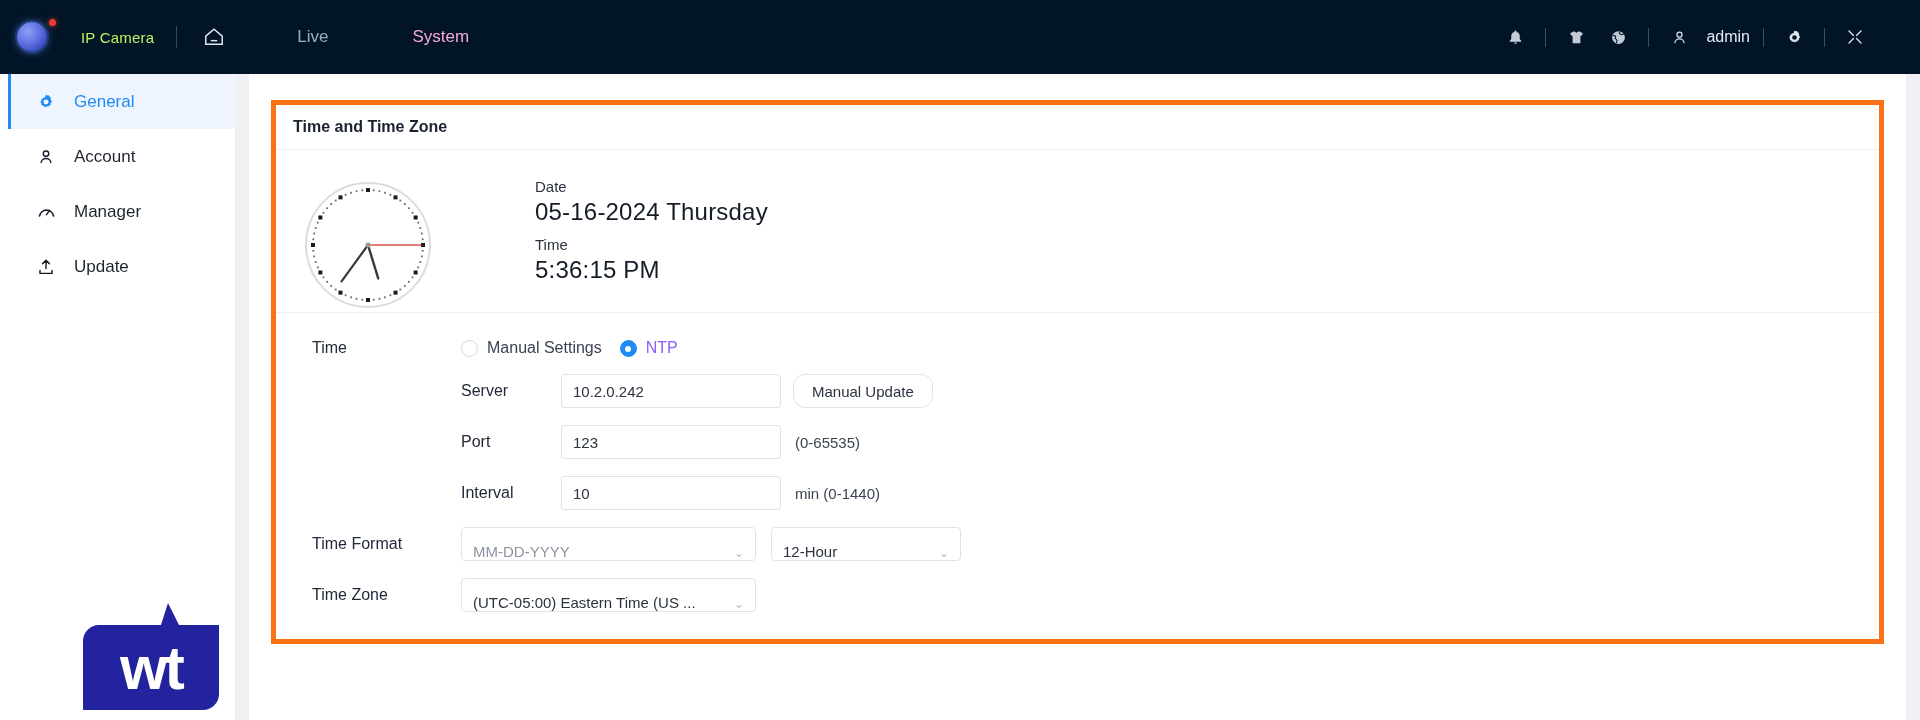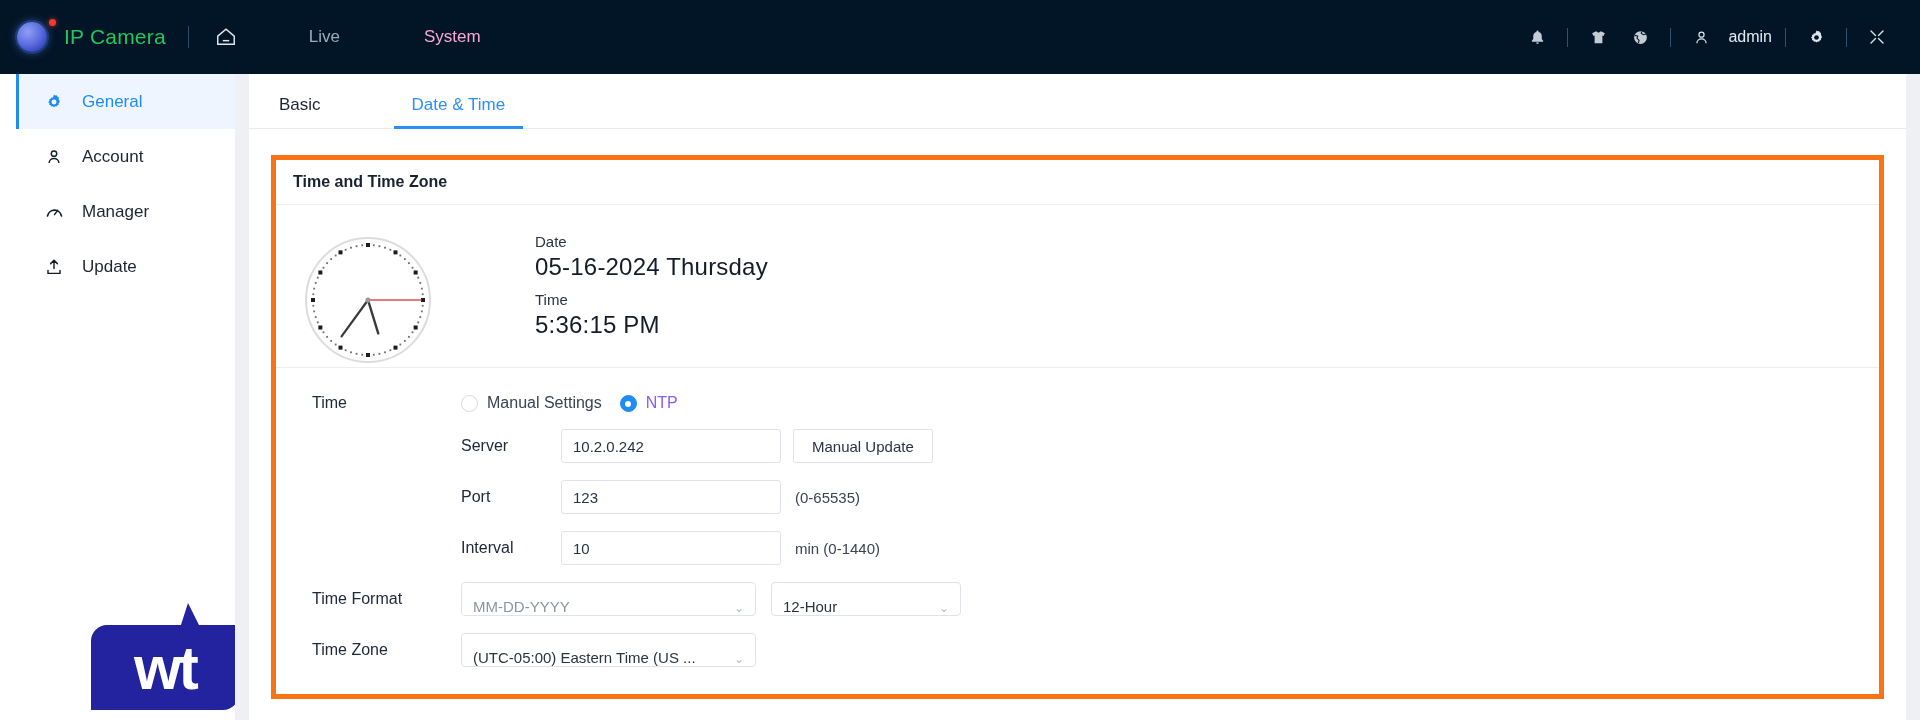--- a/index.html
+++ b/index.html
@@ -23,54 +23,54 @@
     position: relative; width: 30px; height: 30px;
     border-radius: 50%;
     background: radial-gradient(circle at 36% 33%, #8f9ff5 0%, #5f6fe0 45%, #3a48c0 75%, #2b3aa8 100%);
     box-shadow: 0 0 0 2px #1a3f74, 0 0 10px rgba(90,120,220,.7);
   }
   .lens .reddot {
     position: absolute; right: -9px; top: -3px;
     width: 7px; height: 7px; border-radius: 50%;
     background: #ef3b2d; box-shadow: 0 0 5px rgba(239,59,45,.8);
   }
-  .brandname { font-size: 21px; margin-left: 17px; color: #22c55e; letter-spacing: .2px; }
+  .brandname { font-size: 15px; margin-left: 34px; color: #bef264; letter-spacing: .2px; }
   .vsep { width: 1px; height: 22px; background: #2e4a66; margin: 0 22px; }
   .homebtn { display: flex; align-items: center; justify-content: center; width: 30px; height: 30px; }
   .navitems { display: flex; align-items: center; margin-left: 46px; }
   .navitem { font-size: 17px; padding: 0 22px; color: #9bacbd; cursor: pointer; }
   .navitem.active { color: #f9a8d4; }
   .navitem.first { margin-right: 40px; }
-  .topright { margin-left: auto; display: flex; align-items: center; padding-right: 22px; }
+  .topright { margin-left: auto; display: flex; align-items: center; padding-right: 44px; }
   .tr-icon { display: flex; align-items: center; justify-content: center; width: 28px; height: 28px; margin: 0 7px; cursor: pointer; }
   .tr-sep { width: 1px; height: 19px; background: #33506c; margin: 0 9px; }
   .username { font-size: 16px; color: #e4eaf1; margin-left: 6px; margin-right: 4px; }
 
   
   .sidebar {
-    position: absolute; top: 74px; left: 16px;
+    position: absolute; top: 74px; left: 8px;
     width: 235px; height: 646px;
     background: #ffffff;
     border-right: 1px solid #e8eaee;
   }
   .side-item {
     height: 55px; display: flex; align-items: center;
     padding-left: 27px; font-size: 17px; color: #1e2430; cursor: pointer;
   }
   .side-item.active { background: #eef5fe; color: #1f8cf5; }
   .side-item.active::before {
     content: ""; position: absolute; left: 0; width: 3px; height: 55px; background: #1f8cf5;
   }
   .side-icon { width: 22px; display: flex; align-items: center; justify-content: center; margin-right: 17px; }
   .watermark {
     position: absolute; left: 75px; bottom: 10px;
     width: 148px; height: 85px;
   }
   .wt-box {
-    position: relative; width: 148px; height: 85px;
+    position: relative; width: 136px; height: 85px;
     background: #2323a0;
     border-radius: 16px 0 16px 0;
   }
   .wt-text {
     position: absolute; inset: 0; display: flex; align-items: center; justify-content: center;
     color: #ffffff; font-size: 61px; font-weight: bold; letter-spacing: -3px;
     font-family: "Liberation Sans", sans-serif;
   }
   .wt-tail {
     position: absolute; right: 37px; top: -22px;
@@ -152,21 +152,21 @@
   .rlabel.sel { color: #8b5cf6; }
   .sub-indent { padding-left: 185px; }
   .tinput {
     width: 220px; height: 34px; border: 1px solid #dfe3e9; border-radius: 3px;
     padding: 0 11px; font-size: 15px; color: #2b3340; background: #fff;
     font-family: "Liberation Sans", sans-serif;
   }
   .tinput::placeholder { color: #9aa3ae; }
   .btn {
     height: 34px; padding: 0 18px; margin-left: 12px;
-    border: 1px solid #dfe3e9; border-radius: 2px; background: #fff;
+    border: 1px solid #dfe3e9; border-radius: 12px; background: #fff;
     font-size: 15px; color: #2b3340; cursor: pointer;
     font-family: "Liberation Sans", sans-serif;
   }
   .hint { margin-left: 14px; font-size: 15px; color: #3b4352; }
 
   .select {
     position: relative; width: 295px; height: 34px;
     border: 1px solid #dfe3e9; border-radius: 4px; background: #fff;
     display: flex; align-items: flex-end; padding: 0 11px;
     font-size: 15px; color: #8c949f; cursor: pointer;
@@ -283,24 +283,20 @@
       <div class="wt-text">wt</div>
     </div>
   </div>
 </div>
 
 <div class="wm-faint">.N</div>
 
 <div class="main">
   <div class="content-card">
 
-    <div class="tabs">
-      <div class="tab">Basic</div>
-      <div class="tab active">Date &amp; Time</div>
-    </div>
 
     <div class="panel">
       <div class="panel-head">Time and Time Zone</div>
 
       <div class="panel-body">
 
         <div class="clockrow">
           <svg class="clock-svg" viewBox="0 0 134 134">
             <circle cx="67" cy="67" r="62" fill="#ffffff" stroke="#dcdcdc" stroke-width="2"></circle>
             <g id="ticks">

